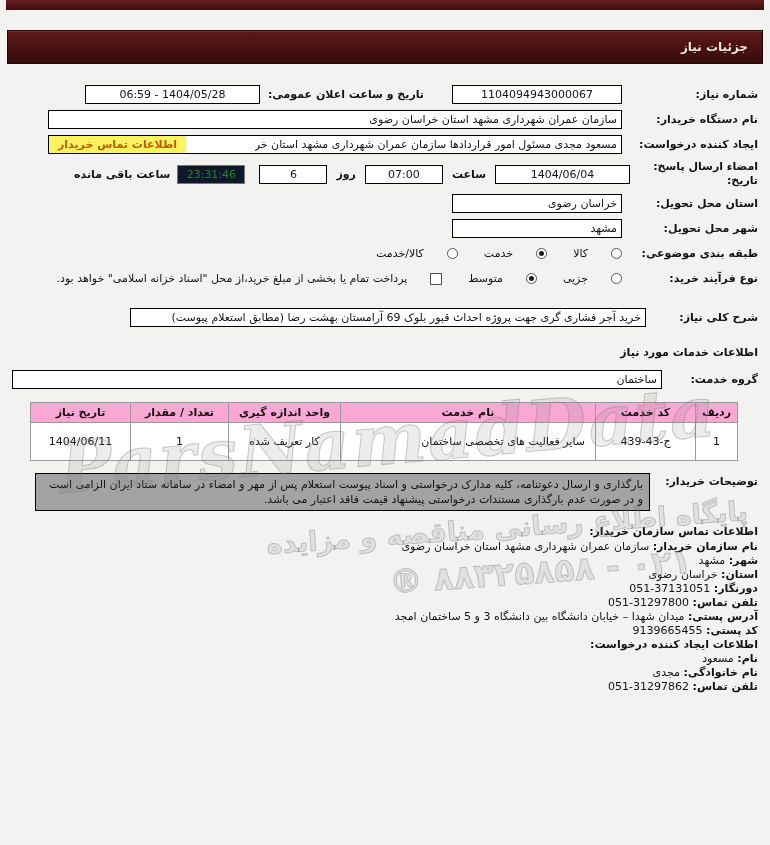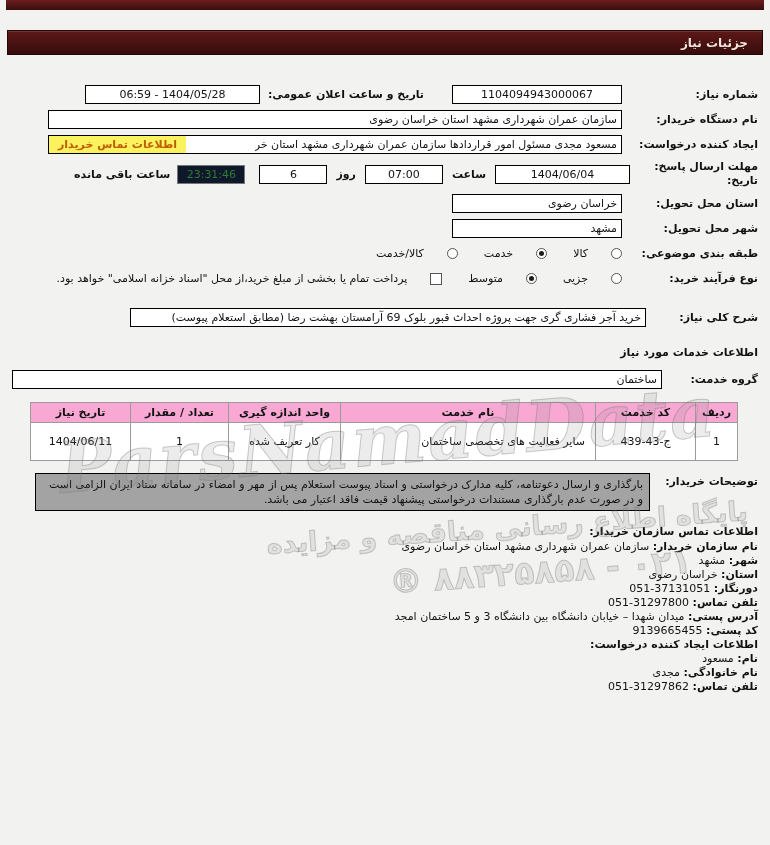--- a/index.html
+++ b/index.html
@@ -4,21 +4,21 @@
 <style>
   html,body{margin:0;padding:0;}
   body{
     width:770px;height:845px;position:relative;overflow:hidden;
     background:#f2f2f0;color:#121212;
     font-family:"DejaVu Sans",sans-serif;font-size:11px;
     direction:rtl;
   }
   .top-strip{position:absolute;top:0;left:6px;right:6px;height:10px;
     background:linear-gradient(#6a1d1d,#3a0d0d);}
-  .title-bar{position:absolute;top:30px;left:7px;right:7px;height:25px;
+  .title-bar{position:absolute;top:30px;left:7px;right:7px;height:34px;
     background:linear-gradient(#5e1818,#370c0c);
     border:1px solid #250707;box-shadow:inset 0 1px 0 rgba(255,255,255,.12);
     color:#f2e7de;font-weight:bold;font-size:12px;
     display:flex;align-items:center;padding:0 14px;box-sizing:border-box;}
   .content{position:absolute;top:82px;right:12px;left:12px;}
 
   .row{display:flex;align-items:center;height:25px;}
   .lbl{flex:0 0 128px;font-weight:bold;padding-left:8px;}
   .lbl-md{flex:0 0 112px;font-weight:bold;}
   .lbl-sm{flex:0 0 96px;font-weight:bold;}
@@ -95,21 +95,21 @@
   <div class="row">
     <span class="lbl">ایجاد کننده درخواست:</span>
     <span class="box full with-link">
       <span class="val">مسعود مجدی مسئول امور قراردادها سازمان عمران شهرداری مشهد استان خر</span>
       <span class="contact-link">اطلاعات تماس خریدار</span>
     </span>
   </div>
 
   <div class="row row-deadline">
     <span class="lbl-stack">
-      <div>مهلت ارسال پاسخ:</div>
+      <div>امضاء ارسال پاسخ:</div>
       <div>تاریخ:</div>
     </span>
     <span class="box center w125">1404/06/04</span>
     <span class="inline-lbl">ساعت</span>
     <span class="box center w68">07:00</span>
     <span class="inline-lbl">روز</span>
     <span class="box center w58">6</span>
     <span class="box center w58 timer">23:31:46</span>
     <span class="remaining-lbl">ساعت باقی مانده</span>
   </div>

